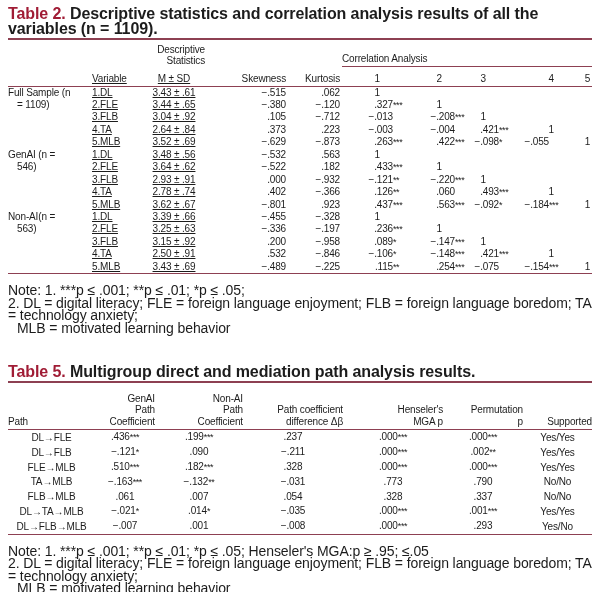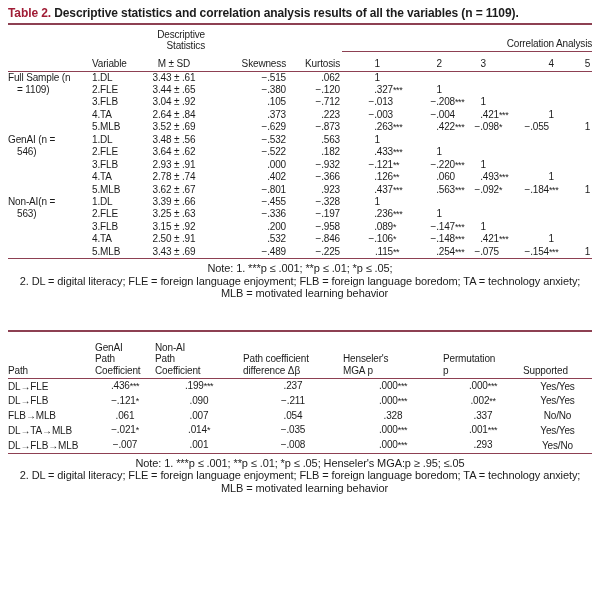--- a/index.html
+++ b/index.html
@@ -4,65 +4,65 @@
 <style>
   html,body{margin:0;padding:0;}
   body{
     width:600px;height:592px;background:#ffffff;overflow:hidden;
     font-family:"Liberation Sans",sans-serif;color:#1c1c1c;
     letter-spacing:-0.15px;
   }
   .page{padding:6px 8px 0 8px;width:584px;}
 
   
-  .caption{font-size:12px;font-weight:bold;line-height:15px;letter-spacing:-0.1px;}
+  .caption{font-size:16px;font-weight:bold;line-height:15px;letter-spacing:-0.1px;}
   .cap-label{color:#a01c35;}
   .cap-rule{height:2px;background:#8d4052;margin:2px 0 2px 0;}
 
   
   table{border-collapse:collapse;table-layout:fixed;width:584px;font-size:10px;}
   th{font-weight:normal;padding:0;}
   td{padding:0;white-space:nowrap;overflow:visible;}
-  .al{text-align:left;}
+  .al{text-align:left;text-decoration:underline;}
   .ar{text-align:right;}
   .ac{text-align:center;}
   .pl{padding-left:3px;text-align:center;}
   .pl2{padding-left:2px;}
 
   
   .t2{border-bottom:1.5px solid #8d4052;}
   .t2 .spanrow th{vertical-align:bottom;line-height:11px;padding-top:2px;font-size:10px;}
   .t2 .desc-span{text-align:right;}
-  .t2 .corr-span{text-align:right;border-bottom:1px solid #8d4052;padding-bottom:2px;}
+  .t2 .corr-span{text-align:left;border-bottom:1px solid #8d4052;padding-bottom:2px;}
   .t2 .colrow th{vertical-align:bottom;height:17px;border-bottom:1.5px solid #8d4052;padding-bottom:2px;}
   .t2 tbody td{height:12.45px;line-height:12.45px;}
   .t2 td.ar:not(.corr){padding-right:2px;}
   .t2 .colrow th.ar{padding-right:2px;}
   .grp{vertical-align:top;line-height:12.45px;text-align:left;}
   .grp div:nth-child(2){padding-left:9px;}
   .t2 .h1,.t2 .h2,.t2 .h3{padding-right:24px !important;}
   .t2 .h4{padding-right:6px !important;}
   .t2 .h5{padding-right:2px !important;}
   .t2 td.c1.diag,.t2 td.c2.diag,.t2 td.c3.diag{padding-right:24px;}
   .t2 td.c4.diag{padding-right:6px;}
   .t2 td.c5.diag{padding-right:2px;}
   .t2 td.corr .st{display:inline-block;width:11px;text-align:left;}
   .st{font-size:9px;letter-spacing:-0.4px;}
 
   
   .t5block{margin-top:30px;}
   .t5{border-bottom:1.5px solid #8d4052;}
   .t5 thead th{vertical-align:bottom;border-bottom:1.5px solid #8d4052;
-    padding:8px 0 2px 0;line-height:11.5px;font-size:10px;text-align:left;}
+    padding:8px 0 2px 0;line-height:11.5px;font-size:10px;text-align:right;}
   .t5 thead th.path-h{text-align:left;}
   .t5 tbody td{height:13.8px;line-height:13.8px;text-align:center;}
-  .t5 tbody td.path{text-align:left;}
+  .t5 tbody td.path{text-align:center;}
 
   
-  .notes{font-size:11px;line-height:12.4px;margin-top:3px;letter-spacing:-0.1px;text-align:center;}
+  .notes{font-size:14px;line-height:12.4px;margin-top:10px;letter-spacing:-0.1px;}
   .notes .indent{padding-left:9px;}
 </style>
 </head>
 <body>
 
 <div class="page">
 
   <div class="t2block">
     <div class="caption">
       <span class="cap-label">Table 2.</span>
@@ -288,20 +288,24 @@
     </table>
 
     <div class="notes" id="t2notes">
         <div class="note-line">Note: 1. ***p ≤ .001; **p ≤ .01; *p ≤ .05;</div>
         <div class="note-line">2. DL = digital literacy; FLE = foreign language enjoyment; FLB = foreign language boredom; TA = technology anxiety;</div>
         <div class="note-line indent">MLB = motivated learning behavior</div>
       </div>
   </div>
 
   <div class="t5block">
+    <div class="caption">
+      <span class="cap-label">Table 5.</span>
+      <span class="cap-text">Multigroup direct and mediation path analysis results.</span>
+    </div>
     <div class="cap-rule"></div>
 
     <table class="t5">
       <colgroup>
         <col style="width:87px">
           <col style="width:60px">
           <col style="width:88px">
         <col style="width:100px">
           <col style="width:100px">
           <col style="width:80px">
@@ -348,20 +352,38 @@
           <tr>
             <td class="path">DL→FLB</td>
             <td class="ac"><span class="v">−.121</span><span class="st">*</span></td>
             <td class="ac"><span class="v">.090</span><span class="st"></span></td>
             <td class="ac"><span class="v">−.211</span><span class="st"></span></td>
             <td class="ac"><span class="v">.000</span><span class="st">***</span></td>
             <td class="ac"><span class="v">.002</span><span class="st">**</span></td>
             <td class="ac">Yes/Yes</td>
           </tr>
           <tr>
+            <td class="path">FLE→MLB</td>
+            <td class="ac"><span class="v">.510</span><span class="st">***</span></td>
+            <td class="ac"><span class="v">.182</span><span class="st">***</span></td>
+            <td class="ac"><span class="v">.328</span><span class="st"></span></td>
+            <td class="ac"><span class="v">.000</span><span class="st">***</span></td>
+            <td class="ac"><span class="v">.000</span><span class="st">***</span></td>
+            <td class="ac">Yes/Yes</td>
+          </tr>
+          <tr>
+            <td class="path">TA→MLB</td>
+            <td class="ac"><span class="v">−.163</span><span class="st">***</span></td>
+            <td class="ac"><span class="v">−.132</span><span class="st">**</span></td>
+            <td class="ac"><span class="v">−.031</span><span class="st"></span></td>
+            <td class="ac"><span class="v">.773</span><span class="st"></span></td>
+            <td class="ac"><span class="v">.790</span><span class="st"></span></td>
+            <td class="ac">No/No</td>
+          </tr>
+          <tr>
             <td class="path">FLB→MLB</td>
             <td class="ac"><span class="v">.061</span><span class="st"></span></td>
             <td class="ac"><span class="v">.007</span><span class="st"></span></td>
             <td class="ac"><span class="v">.054</span><span class="st"></span></td>
             <td class="ac"><span class="v">.328</span><span class="st"></span></td>
             <td class="ac"><span class="v">.337</span><span class="st"></span></td>
             <td class="ac">No/No</td>
           </tr>
           <tr>
             <td class="path">DL→TA→MLB</td>

